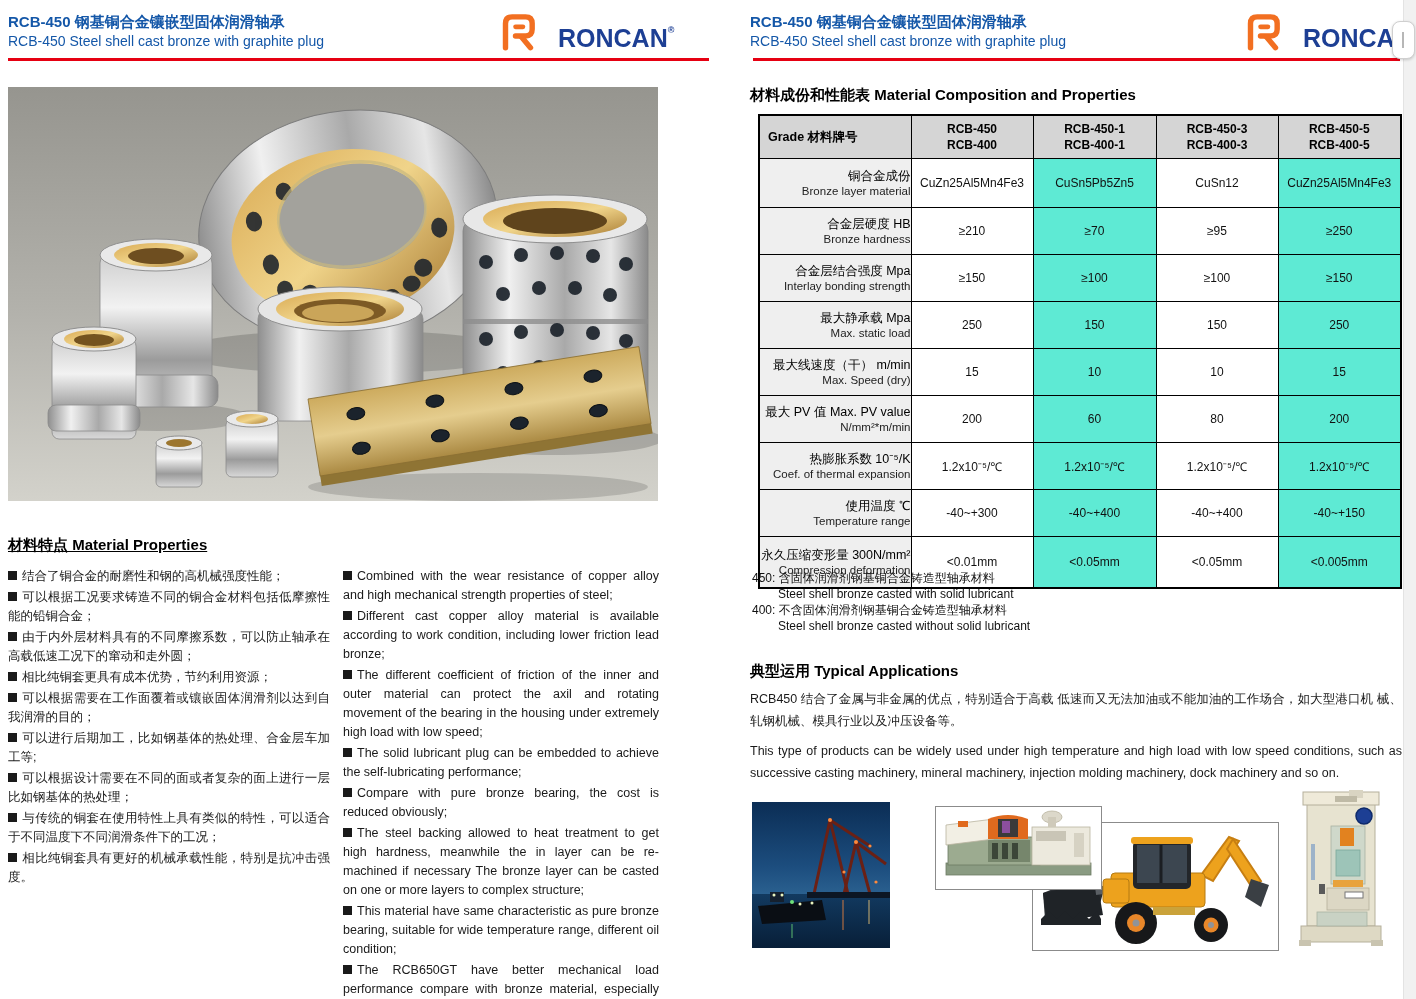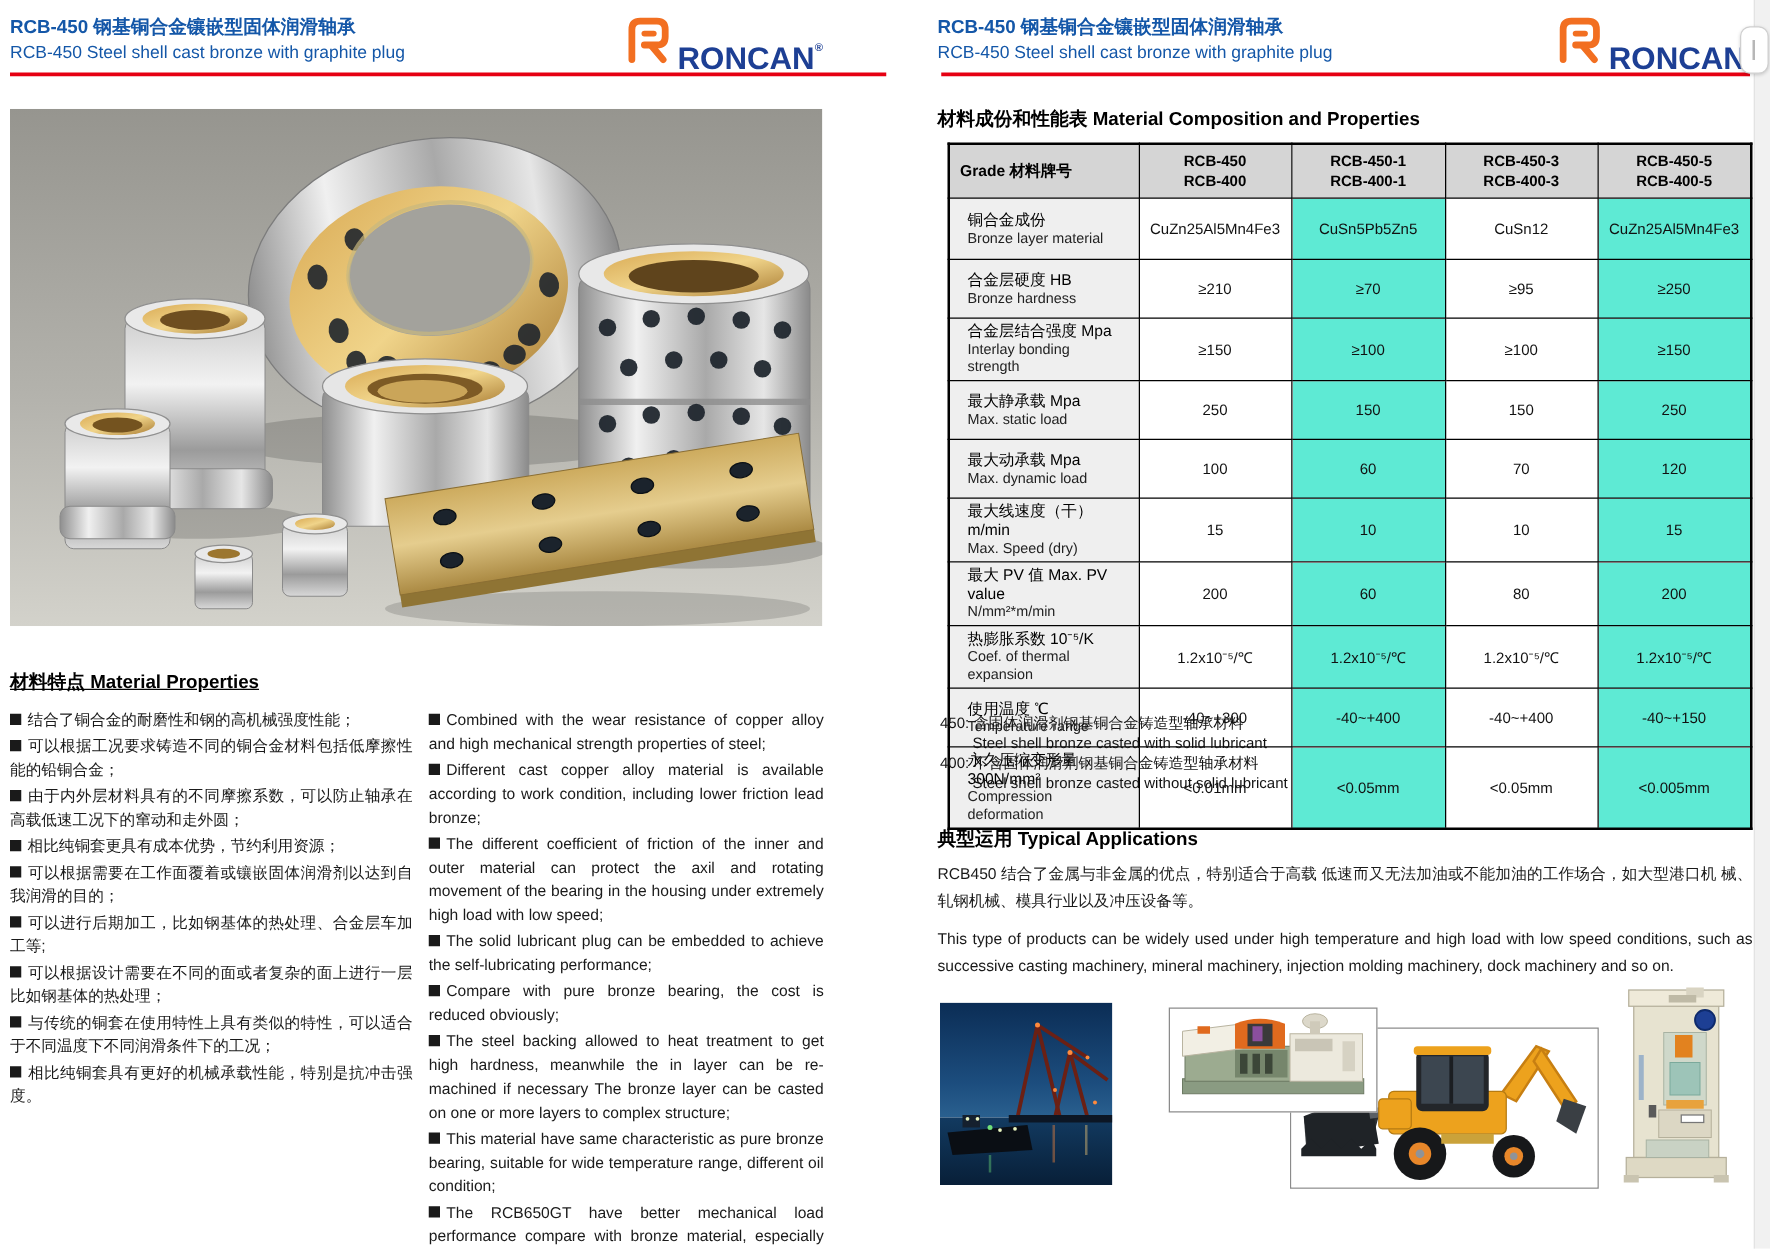--- a/index.html
+++ b/index.html
@@ -7,38 +7,38 @@
     position:relative;width:1416px;height:999px;background:#ffffff;overflow:hidden;
     font-family:"Liberation Sans", sans-serif;color:#1a1a1a;
   }
   .abs{position:absolute;}
   
   .title .zh{font-size:15px;font-weight:700;color:#1457a8;line-height:20px;white-space:nowrap;}
   .title .en{font-size:14px;font-weight:400;color:#1457a8;line-height:18px;white-space:nowrap;}
   .rule{position:absolute;height:3px;background:#e60012;}
   .logo{display:flex;align-items:flex-start;}
   .logo svg{display:block;}
-  .logo .word{font-size:25px;font-weight:700;color:#1d3f94;letter-spacing:0px;line-height:54px;margin-left:4px;}
+  .logo .word{font-size:25px;font-weight:700;color:#1d3f94;letter-spacing:0px;line-height:38px;margin-left:20px;}
   .logo .reg{font-size:9px;font-weight:700;color:#1d3f94;vertical-align:14px;}
   .h2{font-size:15px;font-weight:700;color:#000;white-space:nowrap;}
   
   .cols{display:flex;}
   .col1{width:322px;margin-right:13px;}
   .col2{width:316px;}
   .bullet{font-size:12.5px;line-height:19px;text-align:justify;color:#1a1a1a;margin-bottom:2px;}
   .sq{display:inline-block;width:9px;height:9px;background:#1a1a1a;margin-right:5px;}
   
   table.mat{border-collapse:collapse;table-layout:fixed;width:642px;border:2px solid #000;}
   table.mat th,table.mat td{border:1px solid #000;overflow:hidden;}
   table.mat thead th{background:#d5d5d5;height:40px;font-size:12px;font-weight:700;text-align:center;line-height:16px;color:#000;}
   table.mat th.lbl{text-align:left;padding-left:8px;font-size:12.5px;}
   table.mat tbody td{height:40px;font-size:12px;text-align:center;color:#111;background:#fff;}
   table.mat tr.r-first td{height:42px;}
   table.mat tr.r-last td{height:44px;}
-  table.mat td.lbl{background:#efefef;text-align:left;padding:3px 14px;}
+  table.mat td.lbl{background:#efefef;text-align:right;padding:3px 0;}
   table.mat td.lbl .zh{font-size:12.5px;line-height:15px;color:#000;}
   table.mat td.lbl .en{font-size:11.5px;line-height:14px;color:#222;}
   table.mat td.c2,table.mat td.c4{background:#5eead4;}
   
   .note-line{font-size:12px;line-height:16px;color:#111;white-space:nowrap;}
   .note-en{padding-left:26px;}
   
   .para{font-size:12.5px;line-height:22px;text-align:justify;color:#1a1a1a;}
   
   .photo{position:absolute;overflow:hidden;}
@@ -327,30 +327,20 @@
             <div class="zh">最大静承载 Mpa</div>
             <div class="en">Max. static load</div>
           </td>
         <td>250</td>
           <td class="c2">150</td>
         <td>150</td>
           <td class="c4">250</td>
       </tr>
       <tr>
         <td class="lbl">
-            <div class="zh">最大动承载 Mpa</div>
-            <div class="en">Max. dynamic load</div>
-          </td>
-        <td>100</td>
-          <td class="c2">60</td>
-        <td>70</td>
-          <td class="c4">120</td>
-      </tr>
-      <tr>
-        <td class="lbl">
             <div class="zh">最大线速度（干） m/min</div>
             <div class="en">Max. Speed (dry)</div>
           </td>
         <td>15</td>
           <td class="c2">10</td>
         <td>10</td>
           <td class="c4">15</td>
       </tr>
       <tr>
         <td class="lbl">

